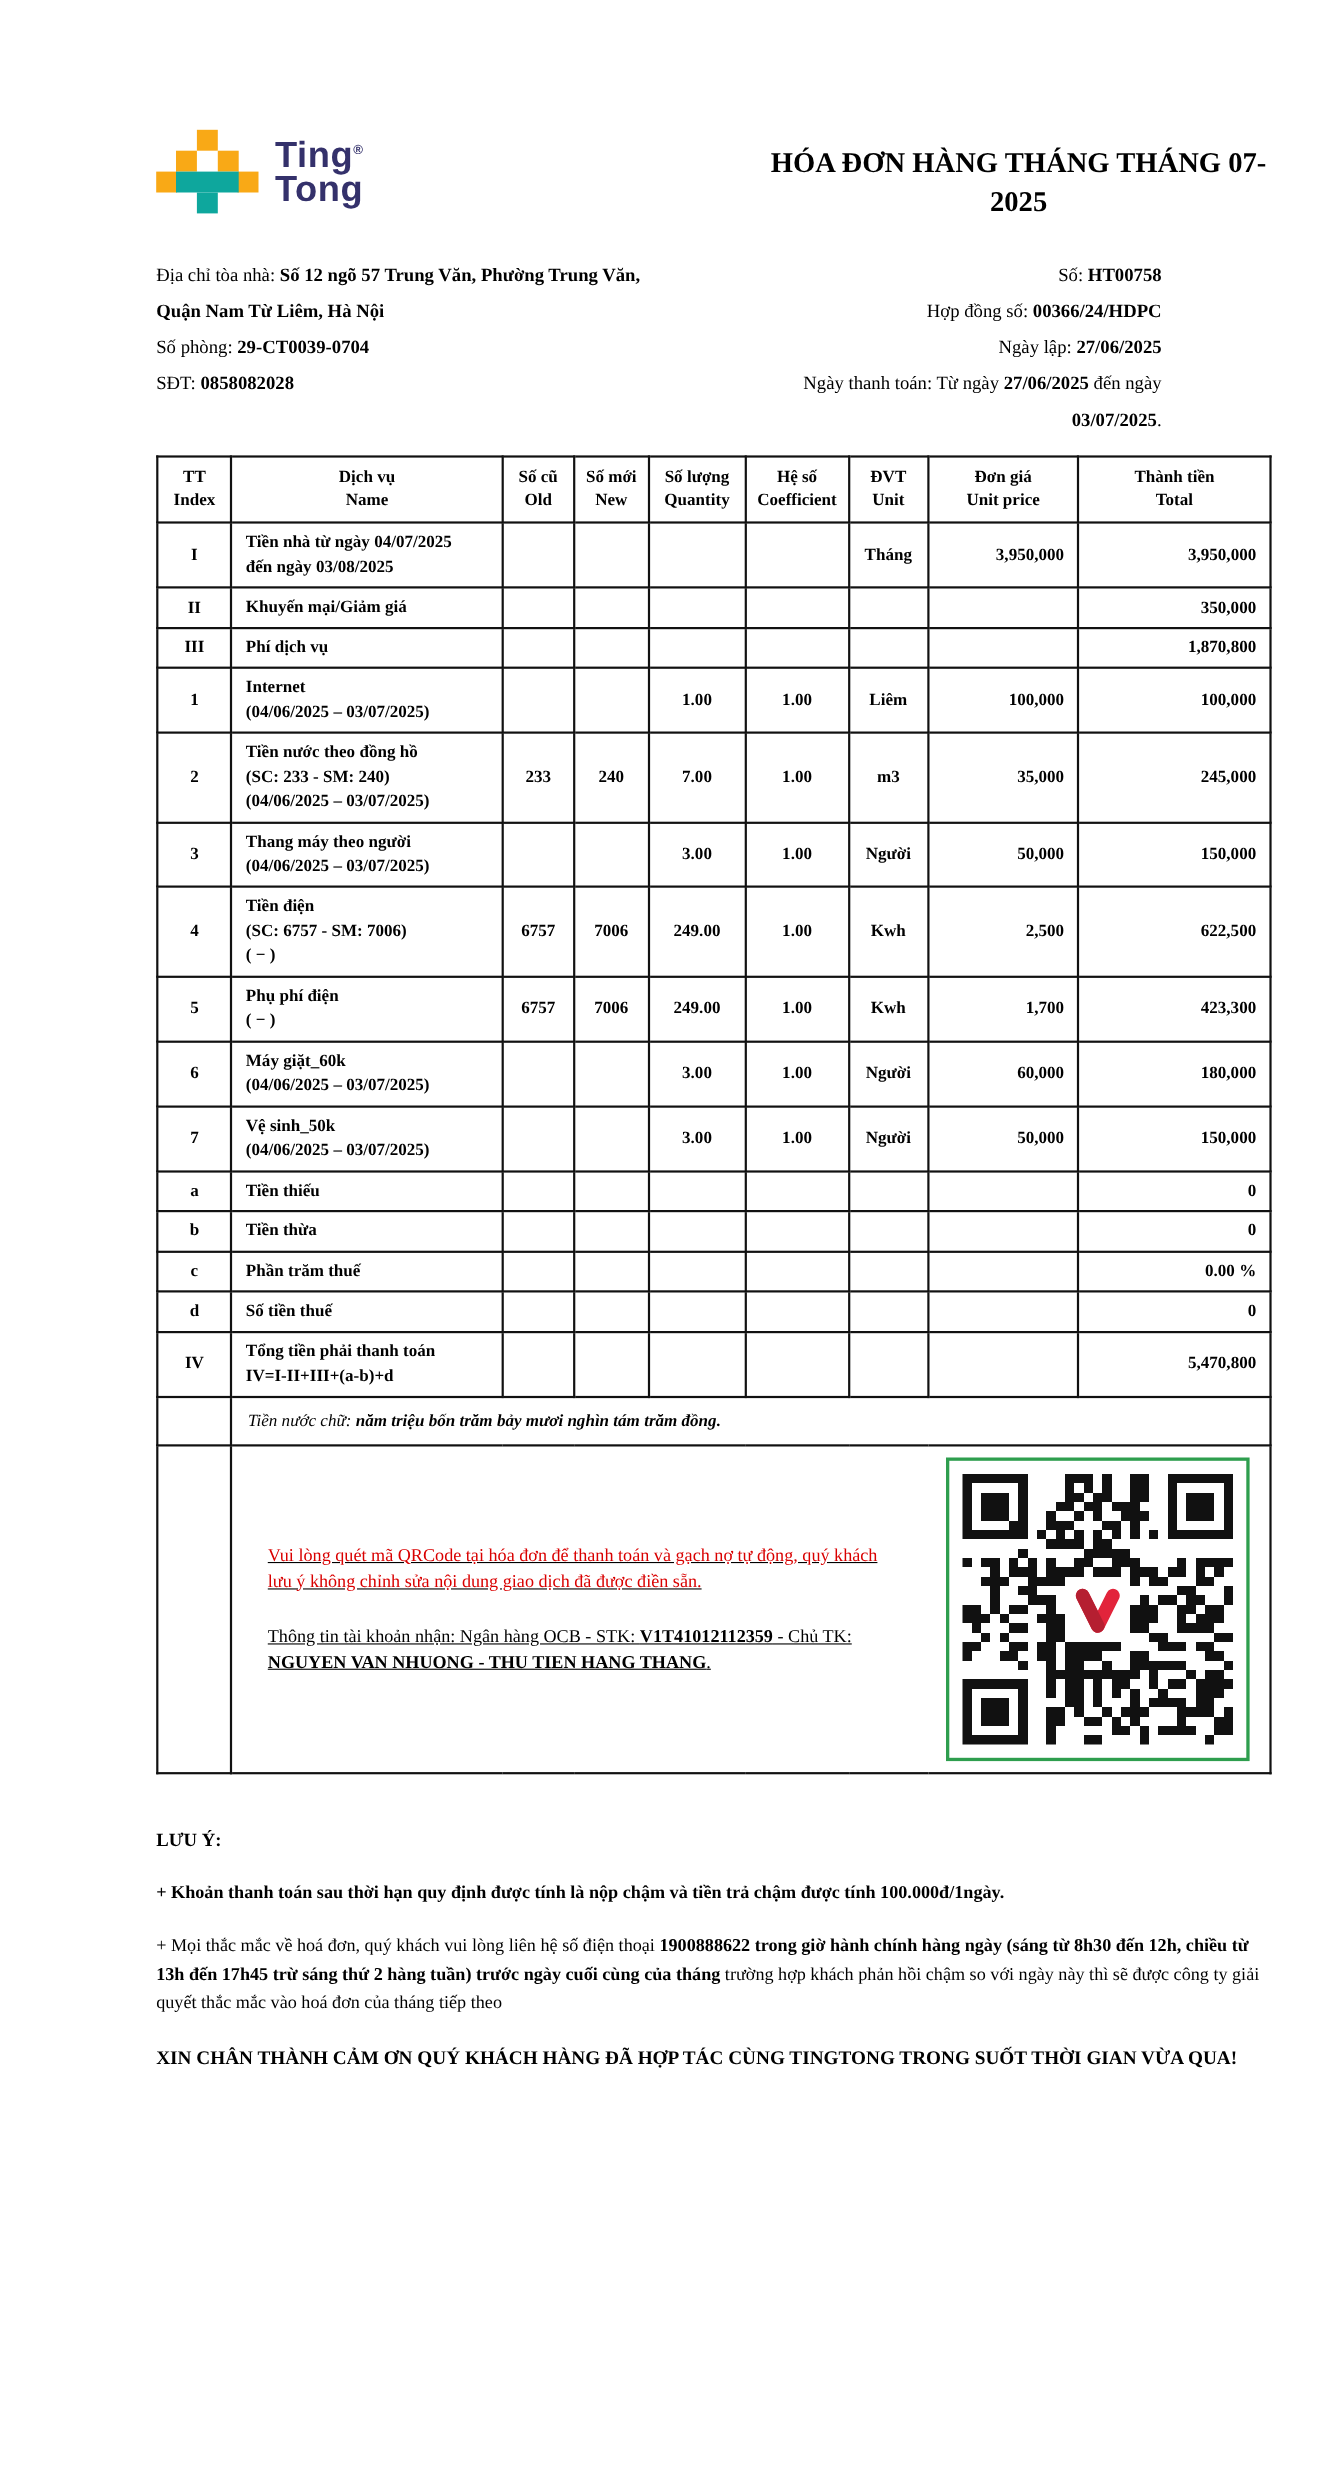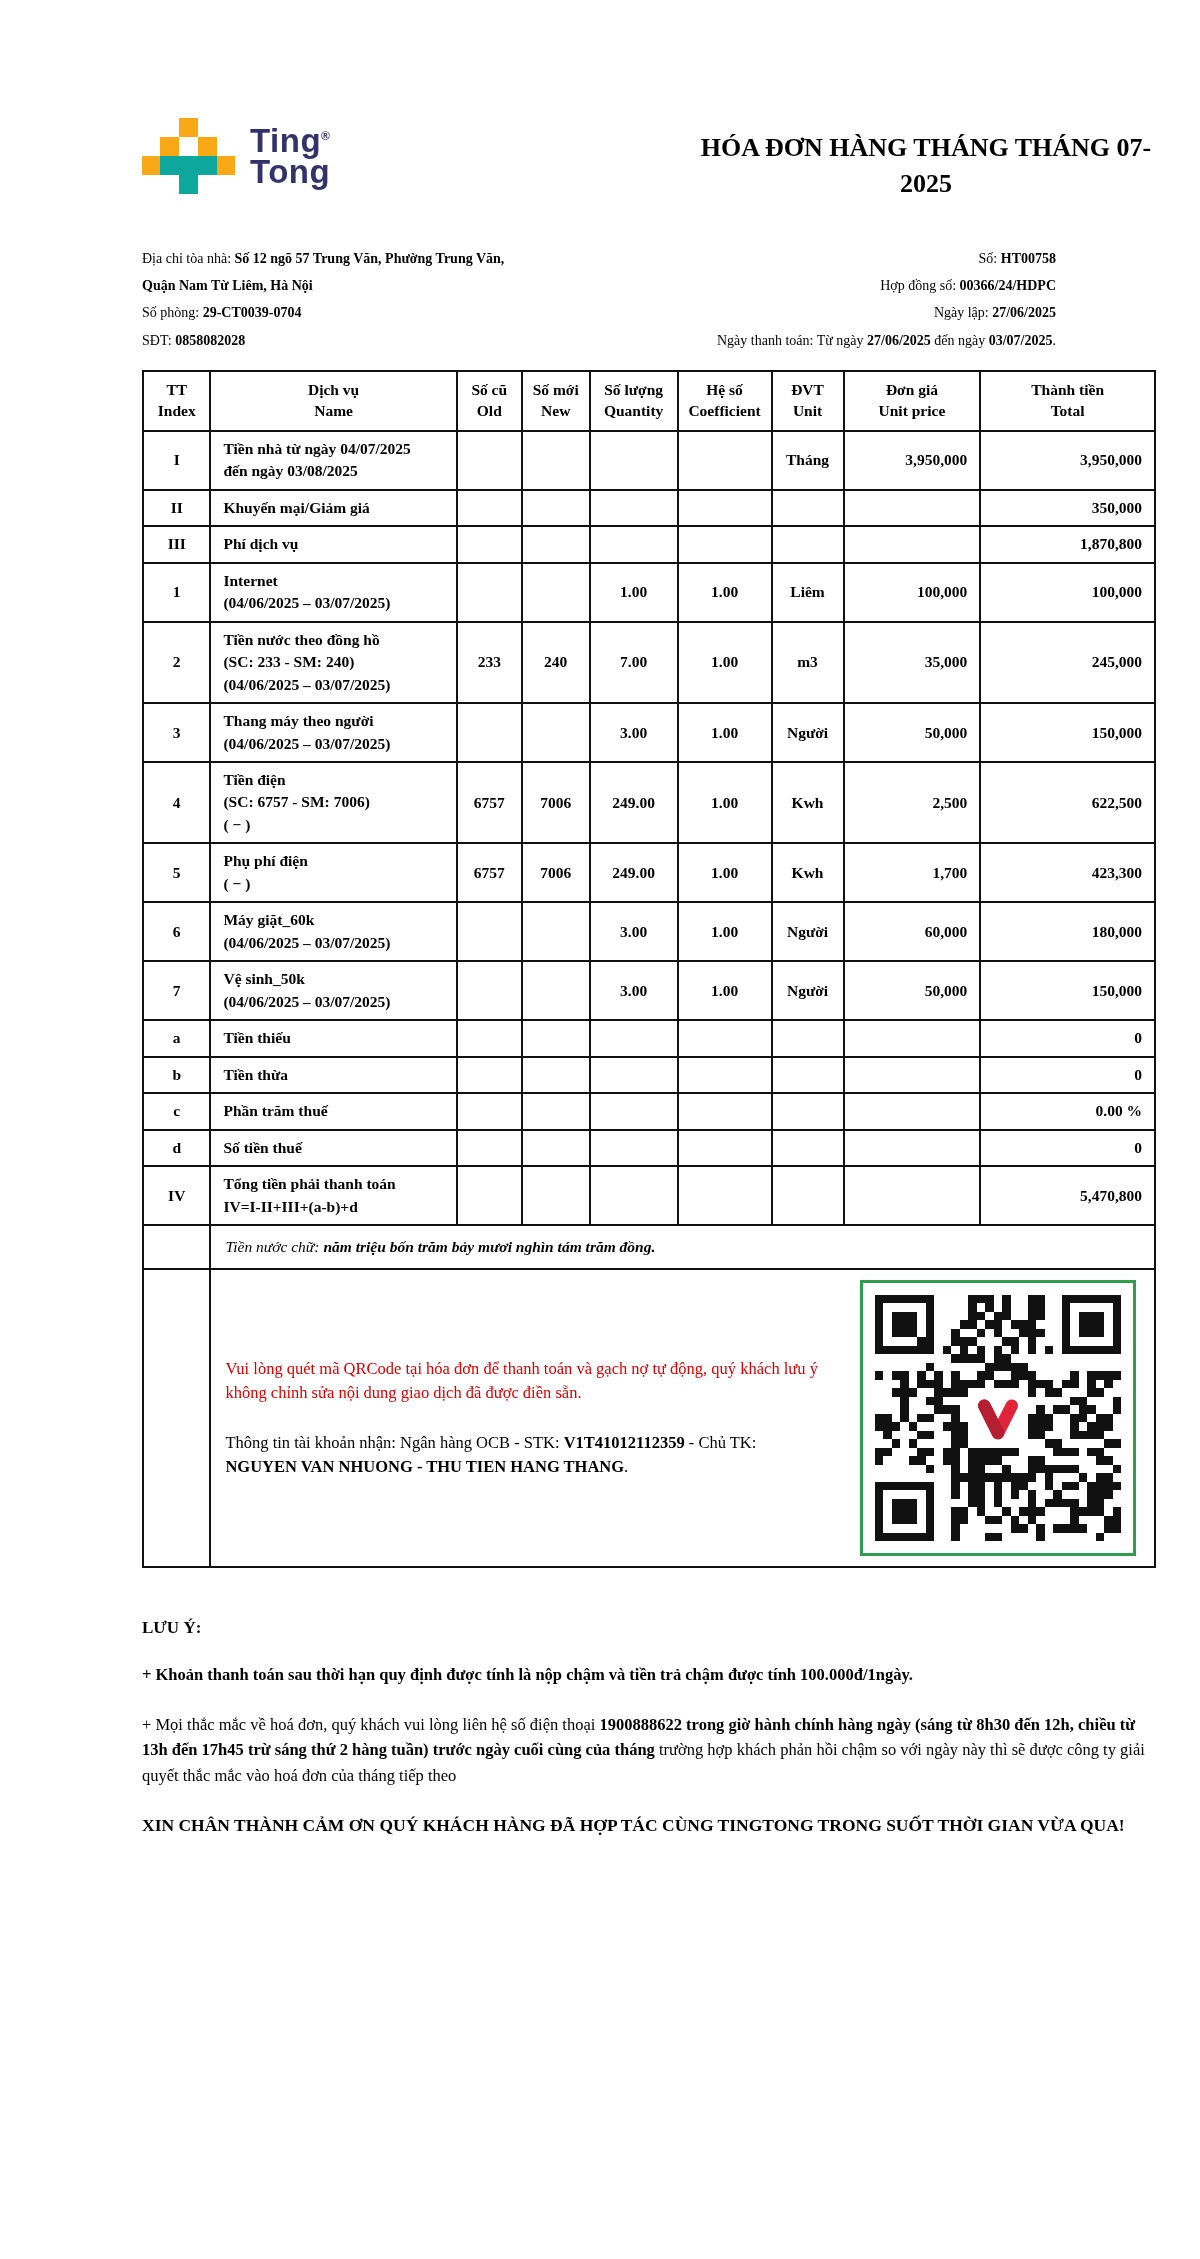--- a/index.html
+++ b/index.html
@@ -31,21 +31,21 @@
     font-family:"Liberation Sans",sans-serif;font-weight:bold;color:var(--navy);
     font-size:33px;line-height:0.95;letter-spacing:0.5px;
   }
   .logo-text sup{font-size:12px;vertical-align:super;}
   .title{
     width:460px;margin:0;padding-top:12px;text-align:center;
     font-size:26px;font-weight:bold;line-height:1.4;
   }
 
   
-  .info{display:flex;margin-top:42px;font-size:14px;line-height:1.95;}
+  .info{display:flex;margin-top:30px;font-size:17px;line-height:1.95;}
   .info-left{width:54%;}
   .info-right{flex:1;text-align:right;padding-right:100px;}
   .seg-b{font-weight:bold;}
 
   
   table.invoice{
     width:100%;border-collapse:collapse;margin-top:16px;
     font-size:15.5px;font-weight:bold;
   }
   table.invoice th,table.invoice td{
@@ -60,21 +60,21 @@
   tr.words-row td{font-weight:normal;padding:12px 14px;}
   .words-label{font-style:italic;}
   .words-text{font-style:italic;font-weight:bold;}
 
   tr.qr-row td{padding:0;}
   .qr-flex{
     display:flex;align-items:center;justify-content:space-between;
     min-height:268px;padding:10px 8px 10px 0;
   }
   .qr-text{
-    width:608px;font-weight:normal;font-size:16.5px;line-height:1.45;padding-left:14px;
+    width:608px;font-weight:normal;font-size:16.5px;line-height:1.45;padding-left:32px;text-decoration:underline;
   }
   .red-note{color:var(--red);margin:0 0 26px 0;}
   .account{margin:0;}
   .qr-box{
     position:relative;border:3px solid var(--green);background:#fff;
     padding:12px;margin-right:10px;flex:0 0 auto;line-height:0;
   }
   .qr-logo{
     position:absolute;left:50%;top:50%;transform:translate(-50%,-50%);
     background:#fff;padding:2px;line-height:0;

